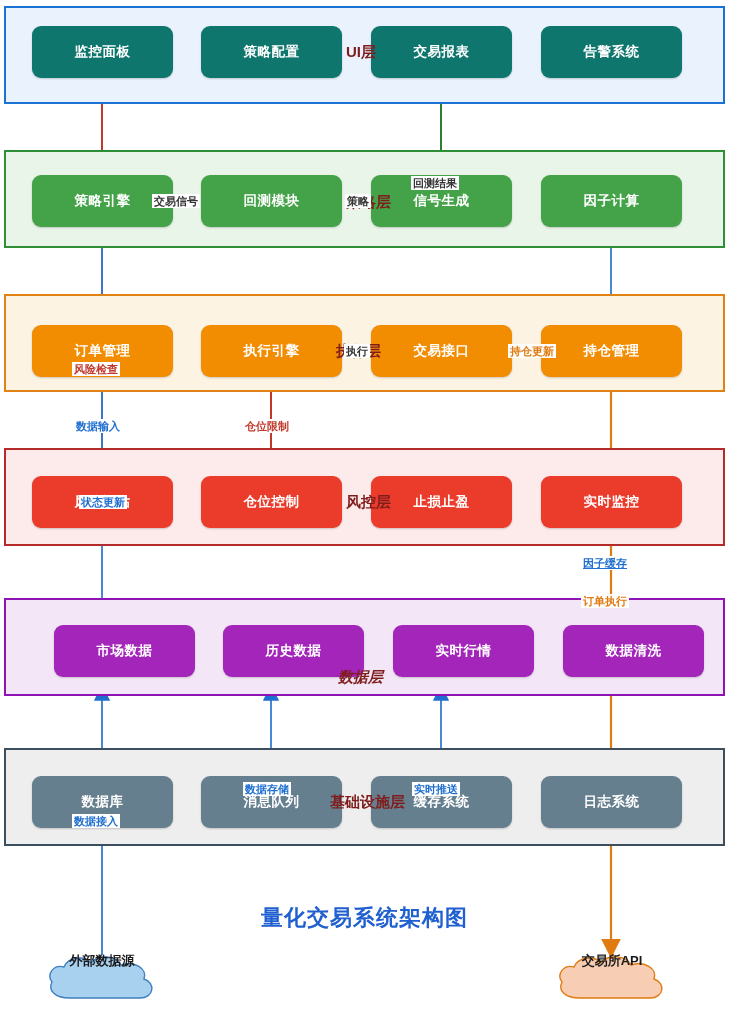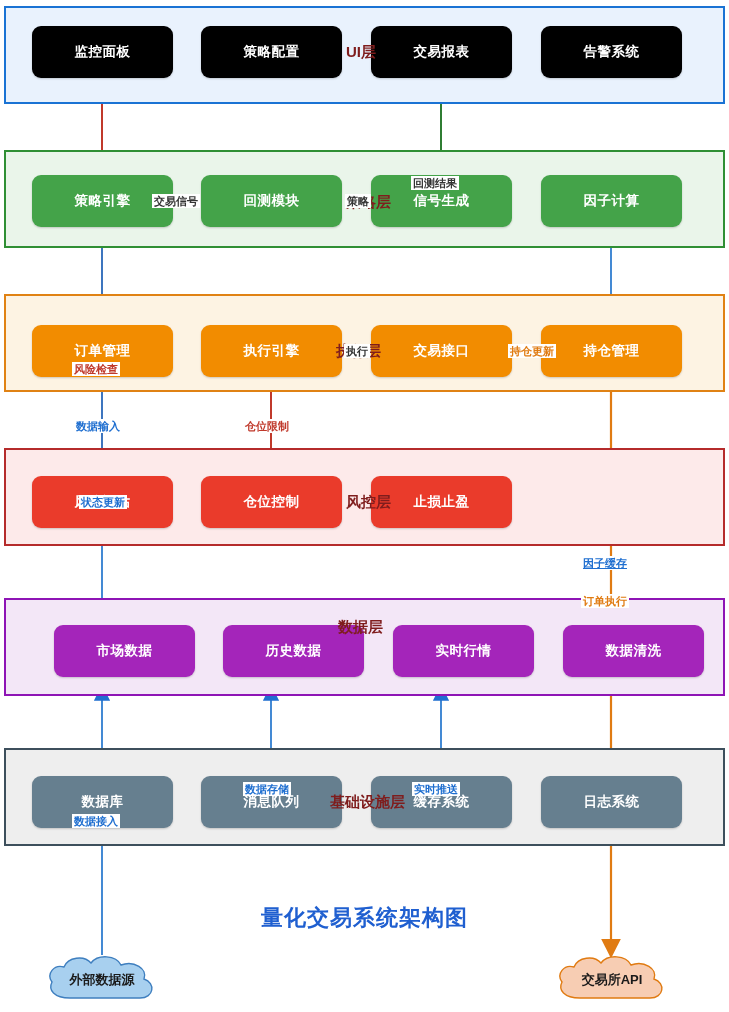--- a/index.html
+++ b/index.html
@@ -25,21 +25,21 @@
     white-space:nowrap;background:transparent;
   }
 
   
   .node{
     position:absolute;box-sizing:border-box;width:141px;height:52px;
     border-radius:9px;display:flex;align-items:center;justify-content:center;
     color:#ffffff;font-weight:bold;font-size:13.5px;letter-spacing:.5px;
     z-index:4;box-shadow:0 1px 2px rgba(0,0,0,.18);
   }
-  .n-ui      {background:#000000;}
+  .n-ui      {background:#0f766e;}
   .n-strategy{background:#44a349;justify-content:center;}
   .n-exec    {background:#f28c00;}
   .n-risk    {background:#ea3b2b;}
   .n-data    {background:#a425ba;}
   .n-infra   {background:#667f8f;}
 
   
   .c1{left:32px;} .c2{left:201px;} .c3{left:371px;} .c4{left:541px;}
   .r-ui{top:26px;} .r-strategy{top:175px;} .r-exec{top:325px;}
   .r-risk{top:476px;} .r-data{top:625px;margin-left:22px;} .r-infra{top:776px;}
@@ -50,21 +50,21 @@
     background:#ffffff;padding:0 2px;white-space:nowrap;line-height:14px;
   }
   .el-blue  {color:#1f6fd0;}
   .el-red   {color:#c0392b;}
   .el-orange{color:#e07b12;}
   .el-gray  {color:#333;}
 
   
   .cloud{
     position:absolute;z-index:5;width:120px;height:56px;
-    display:flex;align-items:center;justify-content:center;
+    display:flex;justify-content:center;
     font-size:13px;font-weight:bold;color:#1a1a1a;
   }
   .cloud .blob{position:absolute;inset:0;}
   .cloud .txt{position:relative;z-index:2;}
 
   
   .diagram-title{
     position:absolute;left:0;right:0;top:903px;text-align:center;
     color:#1f5fd0;font-size:22px;font-weight:bold;z-index:6;letter-spacing:1px;
   }
@@ -132,21 +132,21 @@
   <div class="layer layer-strategy"></div>
   <div class="layer layer-exec"></div>
   <div class="layer layer-risk"></div>
   <div class="layer layer-data"></div>
   <div class="layer layer-infra"></div>
 
   <div class="layer-caption" style="left:346px;top:43px;">UI层</div>
   <div class="layer-caption" style="left:346px;top:193px;">策略层</div>
   <div class="layer-caption" style="left:336px;top:342px;">执行层</div>
   <div class="layer-caption" style="left:346px;top:493px;">风控层</div>
-  <div class="layer-caption" style="left:338px;top:618px;">数据层</div>
+  <div class="layer-caption" style="left:338px;top:668px;font-style:italic;">数据层</div>
   <div class="layer-caption" style="left:330px;top:793px;">基础设施层</div>
 
   <div class="node n-ui c1 r-ui">
       <span>监控面板</span>
     </div>
   <div class="node n-ui c2 r-ui">
       <span>策略配置</span>
     </div>
   <div class="node n-ui c3 r-ui">
       <span>交易报表</span>
@@ -182,20 +182,23 @@
     </div>
 
   <div class="node n-risk c1 r-risk">
       <span>风险评估</span>
     </div>
   <div class="node n-risk c2 r-risk">
       <span>仓位控制</span>
     </div>
   <div class="node n-risk c3 r-risk">
       <span>止损止盈</span>
+    </div>
+  <div class="node n-risk c4 r-risk">
+      <span>实时监控</span>
     </div>
 
   <div class="node n-data c1 r-data">
       <span>市场数据</span>
     </div>
   <div class="node n-data c2 r-data">
       <span>历史数据</span>
     </div>
   <div class="node n-data c3 r-data">
       <span>实时行情</span>

